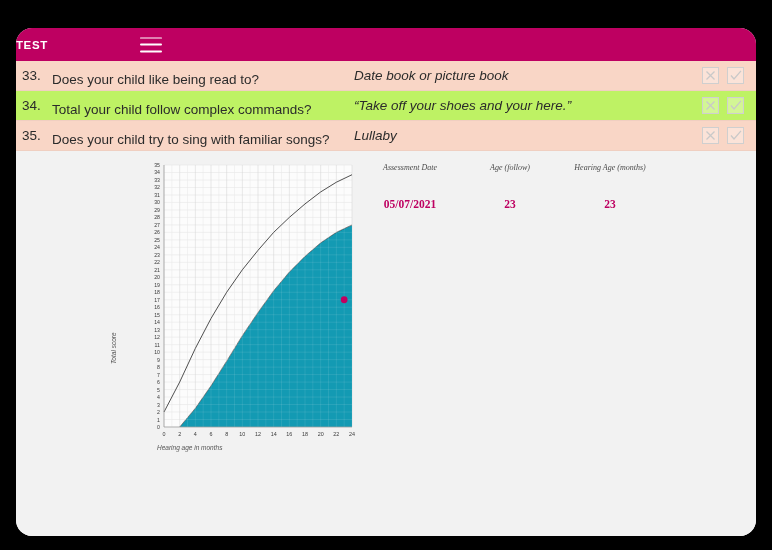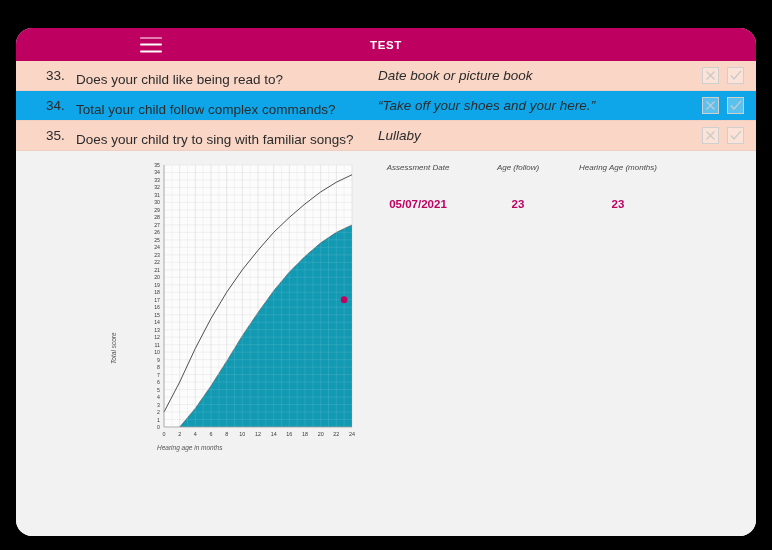--- a/index.html
+++ b/index.html
@@ -23,21 +23,20 @@
     background: #f2f2f2;
   }
 
   
   .header {
     position: relative;
     height: 33px;
     background: #be0061;
     display: flex;
     align-items: center;
-    justify-content: center;
   }
   .hamburger {
     position: absolute;
     left: 124px;
     top: 50%;
     transform: translateY(-50%);
     width: 22px;
     height: 15px;
     display: flex;
     flex-direction: column;
@@ -63,29 +62,28 @@
   }
   .qrow {
     position: relative;
     display: flex;
     align-items: center;
     height: 30px;
     border-bottom: 1px solid #f0cfc1;
     box-sizing: border-box;
   }
   .qrow.odd  { background: #f9d6c6; }
-  .qrow.even { background: #0ea5e9; }
+  .qrow.even { background: #bef264; }
 
   .qnum {
     width: 36px;
     padding-left: 6px;
     box-sizing: border-box;
     font-size: 13.5px;
     color: #2b2b2b;
-    margin-left: 24px;
   }
   .qtext {
     width: 302px;
     font-size: 13.5px;
     color: #2b2b2b;
     margin-top: 8px;
   }
   .qhint {
     flex: 1;
     font-size: 13.5px;
@@ -142,24 +140,25 @@
     top: 285px;
     font-size: 6.5px;
     font-style: italic;
     color: #555;
     white-space: nowrap;
   }
 
   
   .stats {
     position: absolute;
-    left: 352px;
+    left: 344px;
     top: 12px;
     width: 300px;
     display: flex;
+    font-family: Liberation Serif, serif;
   }
   .stat {
     flex: 1;
     text-align: center;
   }
   .stat-label {
     font-size: 8px;
     font-style: italic;
     color: #4a4a4a;
     line-height: 1.35;

